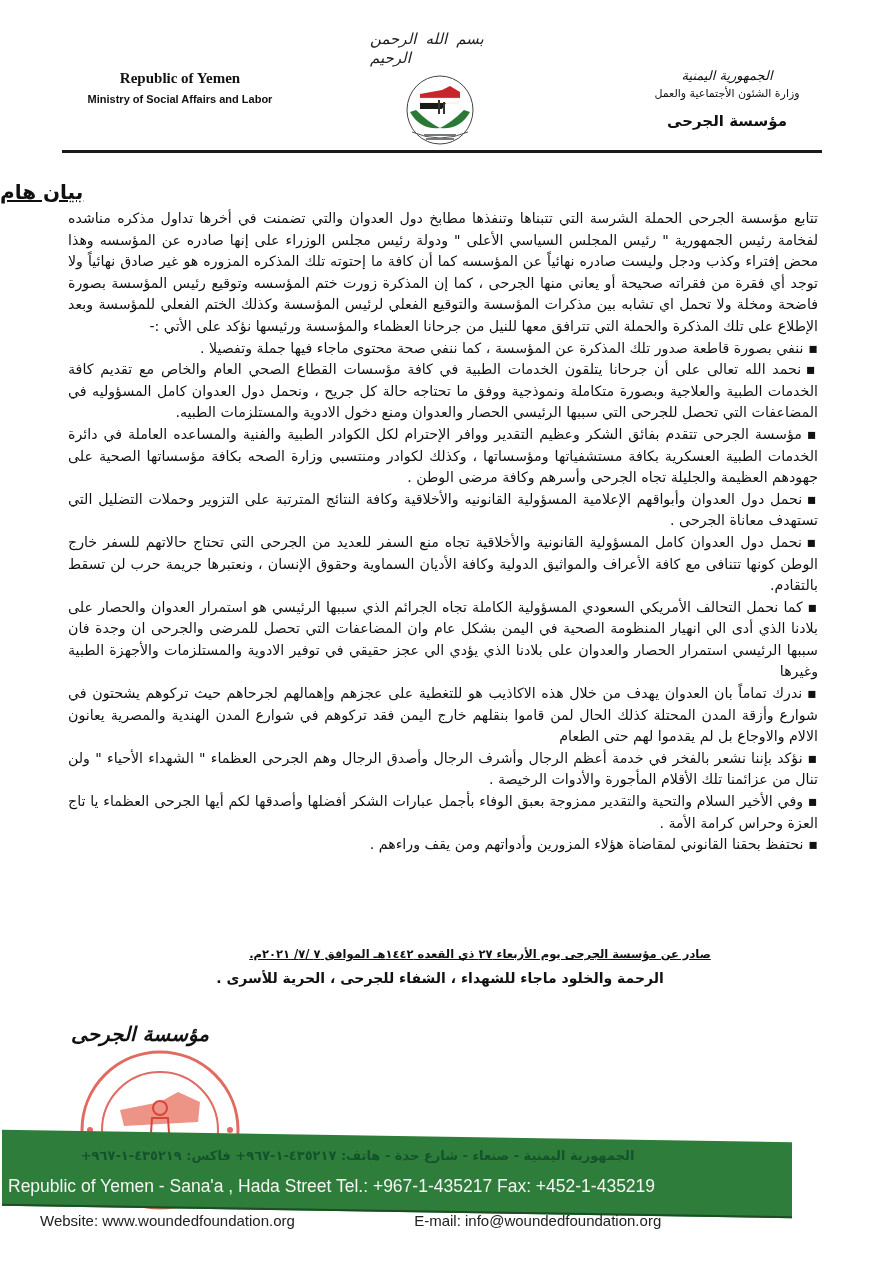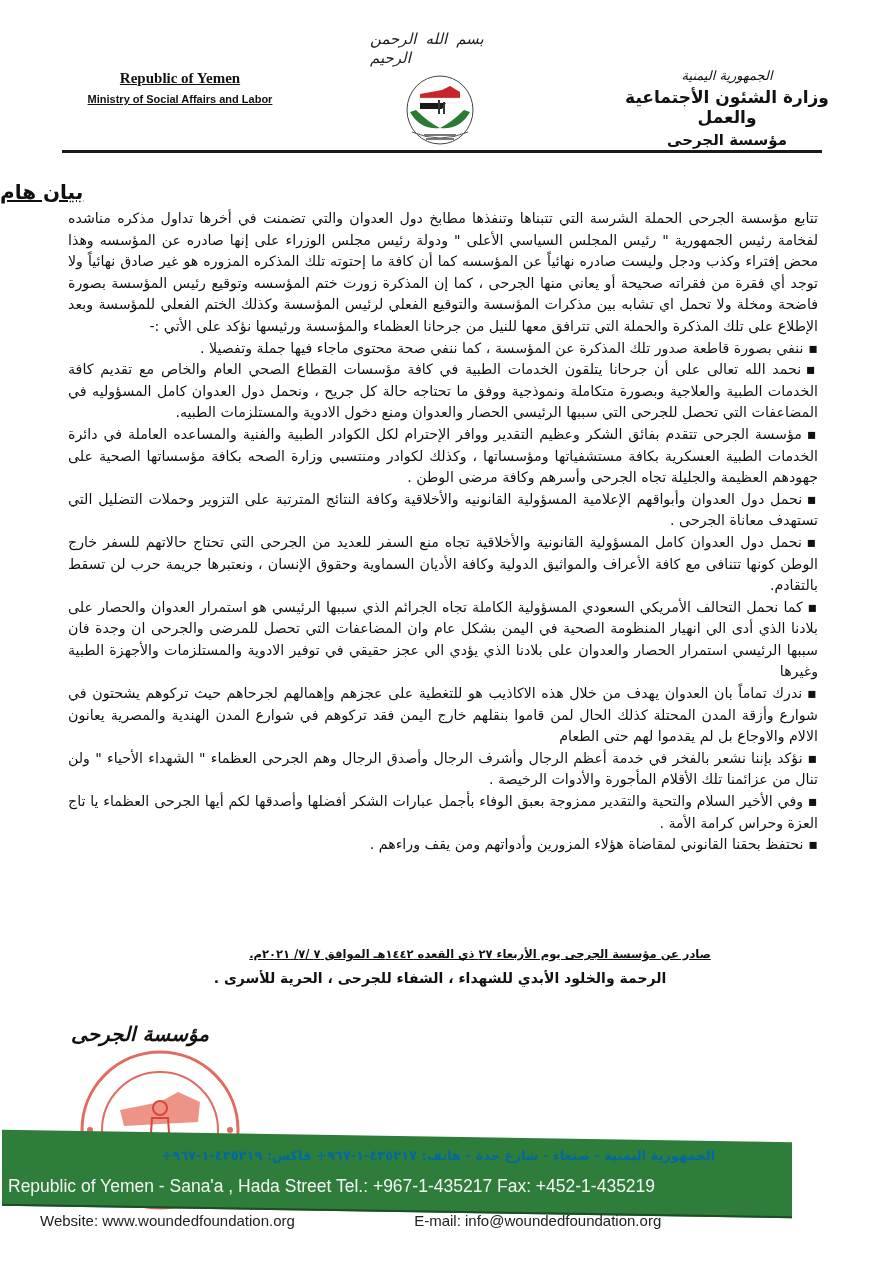--- a/index.html
+++ b/index.html
@@ -1,48 +1,48 @@
 <!DOCTYPE html>
 <html><head>
 <meta charset="utf-8">
 <style>
   html, body { margin: 0; padding: 0; background: #ffffff; }
   body { width: 874px; height: 1280px; position: relative; overflow: hidden; font-family: "DejaVu Sans", sans-serif; color: #111; }
 
   .basmala { position: absolute; left: 370px; top: 30px; width: 140px; text-align: left; font-family: Liberation Mono, monospace; font-size: 15px; color: #222; direction: rtl; font-style: italic; }
 
-  .head-en { position: absolute; left: 50px; top: 70px; width: 260px; text-align: center; font-family: "Liberation Serif", serif; text-decoration: underline; }
+  .head-en { position: absolute; left: 50px; top: 70px; width: 260px; text-align: center; font-family: "Liberation Serif", serif; }
   .head-en .l1 { font-size: 15px; font-weight: bold; margin-bottom: 6px; }
   .head-en .l2 { font-family: "Liberation Sans", sans-serif; font-size: 11px; font-weight: bold; margin-bottom: 4px; }
   .head-en .l3 { font-family: "Liberation Sans", sans-serif; font-size: 16px; font-weight: bold; }
 
   .head-ar { position: absolute; left: 607px; top: 68px; width: 240px; text-align: center; direction: rtl; font-family: "DejaVu Sans", sans-serif; }
   .head-ar .l1 { font-size: 13px; font-style: italic; margin-bottom: 4px; }
-  .head-ar .l2 { font-size: 17px; font-weight: bold; margin-bottom: 4px; }
+  .head-ar .l2 { font-size: 11px; font-weight: normal; margin-bottom: 12px; }
   .head-ar .l3 { font-size: 15px; font-weight: bold; }
 
   .logo { position: absolute; left: 398px; top: 72px; width: 85px; height: 80px; }
 
   .head-rule { position: absolute; left: 62px; top: 150px; width: 760px; height: 3px; background: #1a1a1a; }
 
   .title { position: absolute; left: 0; top: 180px; width: 874px; text-align: left; font-size: 20px; font-weight: bold; text-decoration: underline; direction: rtl; }
 
   .body-text { position: absolute; left: 68px; top: 208px; width: 750px; direction: rtl; text-align: justify; font-size: 14.2px; line-height: 21.6px; }
   .body-text p { margin: 0; }
   .bullet { margin: 0 0 2px 0; }
   .bullet::before { content: "\25AA"; margin-left: 5px; }
 
   .closing { position: absolute; left: 150px; top: 970px; width: 580px; text-align: center; direction: rtl; font-size: 14px; font-weight: bold; }
   .issued { position: absolute; left: 200px; top: 947px; width: 560px; text-align: center; direction: rtl; font-size: 11.5px; font-weight: bold; text-decoration: underline; }
 
   .stamp { position: absolute; left: 60px; top: 1030px; width: 200px; height: 200px; }
   .stamp-label { position: absolute; left: 60px; top: 1022px; width: 160px; text-align: center; font-size: 20px; font-weight: bold; direction: rtl; font-style: italic; color: #111; }
 
   .green-band { position: absolute; left: 2px; top: 1136px; width: 790px; height: 74px; background: #2e7d3a; transform: skewY(0.9deg); border-bottom: 2px solid #1c4d24; }
-  .band-ar { position: absolute; left: 0; top: 1148px; width: 715px; text-align: right; direction: rtl; color: #0369a1; font-size: 13px; font-weight: bold; }
+  .band-ar { position: absolute; left: 0; top: 1148px; width: 715px; text-align: center; direction: rtl; color: #14532d; font-size: 13px; font-weight: bold; }
   .band-en { position: absolute; left: 8px; top: 1176px; width: 720px; color: #f5f5f5; font-family: "Liberation Sans", sans-serif; font-size: 17.5px; }
 
   .contact { position: absolute; left: 40px; top: 1212px; width: 700px; font-family: "Liberation Sans", sans-serif; font-size: 15px; color: #222; }
   .contact span { display: inline-block; }
   .contact .web { width: 370px; }
 </style>
 </head>
 <body>
 
 <div class="basmala">بسم الله الرحمن الرحيم</div>
@@ -83,21 +83,21 @@
   <p class="bullet">مؤسسة الجرحى تتقدم بفائق الشكر وعظيم التقدير ووافر الإحترام لكل الكوادر الطبية والفنية والمساعده العاملة في دائرة الخدمات الطبية العسكرية بكافة مستشفياتها ومؤسساتها ، وكذلك لكوادر ومنتسبي وزارة الصحه بكافة مؤسساتها الصحية على جهودهم العظيمة والجليلة تجاه الجرحى وأسرهم وكافة مرضى الوطن .</p>
   <p class="bullet">نحمل دول العدوان وأبواقهم الإعلامية المسؤولية القانونيه والأخلاقية وكافة النتائج المترتبة على التزوير وحملات التضليل التي تستهدف معاناة الجرحى .</p>
   <p class="bullet">نحمل دول العدوان كامل المسؤولية القانونية والأخلاقية تجاه منع السفر للعديد من الجرحى التي تحتاج حالاتهم للسفر خارج الوطن كونها تتنافى مع كافة الأعراف والمواثيق الدولية وكافة الأديان السماوية وحقوق الإنسان ، ونعتبرها جريمة حرب لن تسقط بالتقادم.</p>
   <p class="bullet">كما نحمل التحالف الأمريكي السعودي المسؤولية الكاملة تجاه الجرائم الذي سببها الرئيسي هو استمرار العدوان والحصار على بلادنا الذي أدى الي انهيار المنظومة الصحية في اليمن بشكل عام وان المضاعفات التي تحصل للمرضى والجرحى ان وجدة فان سببها الرئيسي استمرار الحصار والعدوان على بلادنا الذي يؤدي الي عجز حقيقي في توفير الادوية والمستلزمات والأجهزة الطبية وغيرها</p>
   <p class="bullet">ندرك تماماً بان العدوان يهدف من خلال هذه الاكاذيب هو للتغطية على عجزهم وإهمالهم لجرحاهم حيث تركوهم يشحتون في شوارع وأزقة المدن المحتلة كذلك الحال لمن قاموا بنقلهم خارج اليمن فقد تركوهم في شوارع المدن الهندية والمصرية يعانون الالام والاوجاع بل لم يقدموا لهم حتى الطعام</p>
   <p class="bullet">نؤكد بإننا نشعر بالفخر في خدمة أعظم الرجال وأشرف الرجال وأصدق الرجال وهم الجرحى العظماء " الشهداء الأحياء " ولن تنال من عزائمنا تلك الأقلام المأجورة والأدوات الرخيصة .</p>
   <p class="bullet">وفي الأخير السلام والتحية والتقدير ممزوجة بعبق الوفاء بأجمل عبارات الشكر أفضلها وأصدقها لكم أيها الجرحى العظماء يا تاج العزة وحراس كرامة الأمة .</p>
   <p class="bullet">نحتفظ بحقنا القانوني لمقاضاة هؤلاء المزورين وأدواتهم ومن يقف وراءهم .</p>
 </div>
 
-<div class="closing">الرحمة والخلود الأبدي للشهداء ، الشفاء للجرحى ، الحرية للأسرى .</div>
+<div class="closing">الرحمة والخلود ماجاء للشهداء ، الشفاء للجرحى ، الحرية للأسرى .</div>
 <div class="issued">صادر عن مؤسسة الجرحى يوم الأربعاء ٢٧ ذي القعده ١٤٤٢هـ الموافق ٧ /٧/ ٢٠٢١م.</div>
 
 <svg class="stamp" viewBox="0 0 200 200">
   <circle cx="100" cy="100" r="78" fill="none" stroke="#d9453a" stroke-width="3" opacity="0.8"></circle>
   <circle cx="100" cy="100" r="58" fill="none" stroke="#d9453a" stroke-width="2" opacity="0.8"></circle>
   <circle cx="30" cy="100" r="3" fill="#d9453a" opacity="0.8"></circle>
   <circle cx="170" cy="100" r="3" fill="#d9453a" opacity="0.8"></circle>
   <path d="M60 80 L100 72 L118 62 L140 72 L138 92 L64 96 Z" fill="#e8705f" opacity="0.75"></path>
   <circle cx="100" cy="78" r="7" fill="none" stroke="#d9453a" stroke-width="2"></circle>
   <path d="M92 88 L108 88 L110 118 L90 118 Z" fill="none" stroke="#d9453a" stroke-width="2"></path>

